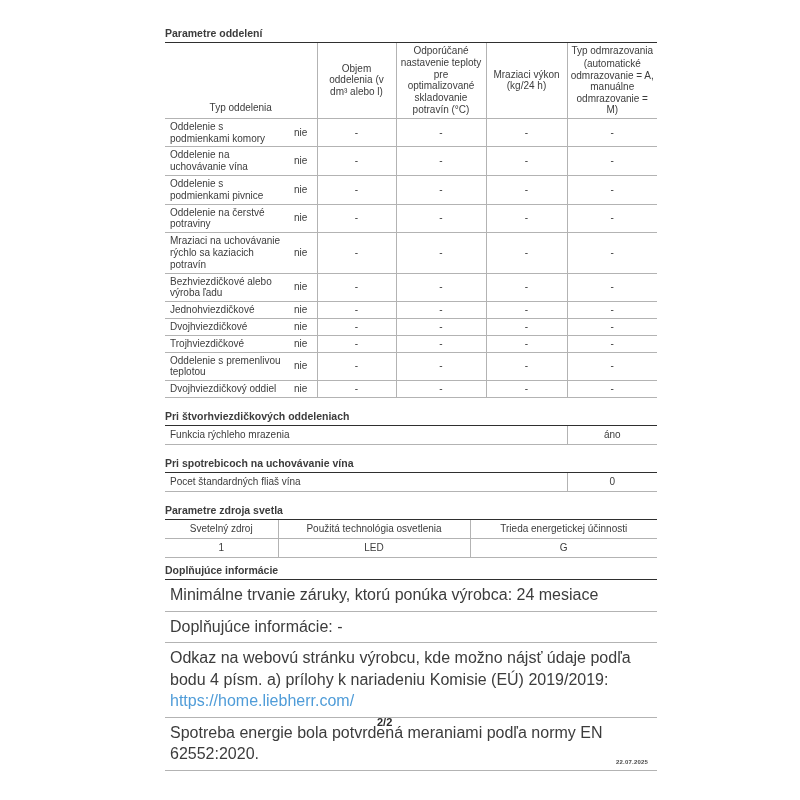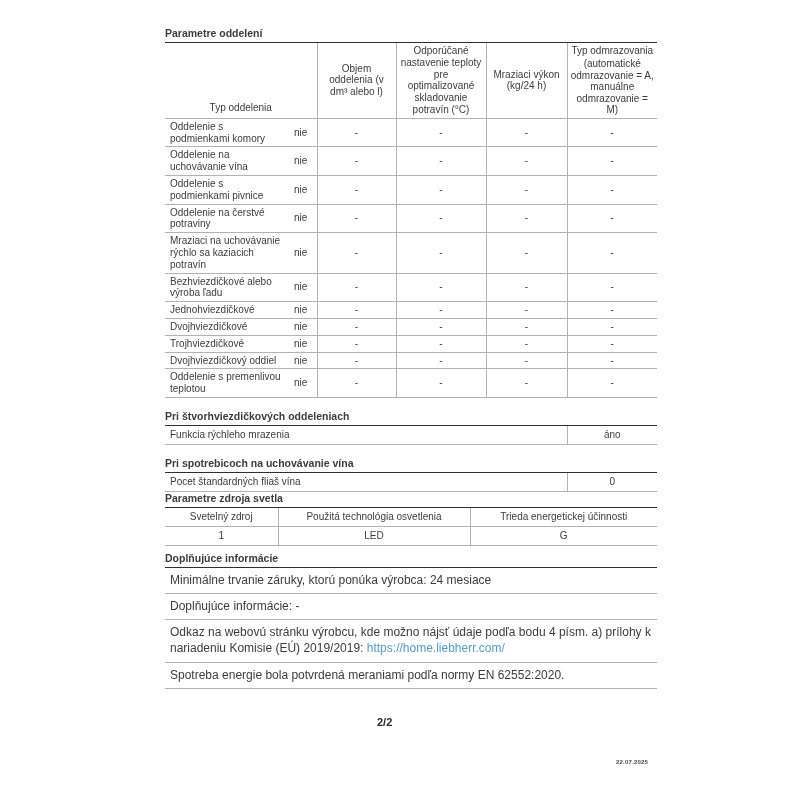--- a/index.html
+++ b/index.html
@@ -12,38 +12,38 @@
   .page{
     position:relative;width:800px;height:800px;background:#ffffff;
     font-family:"Liberation Sans",sans-serif;color:var(--txt);overflow:hidden;
   }
   .content{position:absolute;left:165px;top:27px;width:492px;}
   .sec-title{
     margin:0;font-size:10.5px;font-weight:700;color:var(--txt);
     padding-bottom:3px;border-bottom:1px solid var(--border-dark);
   }
   .mt16{margin-top:12px;}
-  .mt12{margin-top:0;}
+  .mt12{margin-top:12px;}
   .mt6{margin-top:6px;}
   table{border-collapse:collapse;table-layout:fixed;width:492px;font-size:10px;color:var(--txt);}
   th{font-weight:normal;}
   .main-table thead tr{height:60px;}
   .main-table th{vertical-align:middle;text-align:center;padding:2px 3px;border-bottom:1px solid var(--border-light);line-height:1.18;}
   .main-table th.th-type{vertical-align:bottom;padding-bottom:4px;}
   .main-table td{border-bottom:1px solid var(--border-light);padding:2px 3px;line-height:1.18;vertical-align:middle;}
   .main-table td.c-label{text-align:left;padding-left:5px;}
   .main-table td.c-present,.main-table td.c-val{text-align:center;margin-top:24px;}
   .sep{border-left:1px solid var(--border-light);}
   .small-note{font-size:10px;line-height:1.15;margin-top:1px;}
   .kv-table td{border-bottom:1px solid var(--border-light);padding:3px;line-height:1.2;vertical-align:middle;}
   .kv-label{text-align:left;padding-left:5px !important;}
   .kv-value{text-align:center;border-left:1px solid var(--border-light);}
   .light-table th,.light-table td{border-bottom:1px solid var(--border-light);padding:3px;text-align:center;line-height:1.2;vertical-align:middle;}
   .info-row{
-    box-sizing:border-box;width:492px;font-size:12px;line-height:1.35;
+    box-sizing:border-box;width:492px;font-size:16px;line-height:1.35;
     padding:4px 2px 5px 5px;border-bottom:1px solid var(--border-light);
   }
   .link{color:var(--link);text-decoration:none;}
   .footer-page{position:absolute;left:377px;top:716px;font-size:11px;font-weight:700;color:#2a2a2a;}
   .footer-date{position:absolute;left:616px;top:759px;font-size:6px;font-weight:700;color:#4a4a4a;letter-spacing:0.2px;}
 </style>
 </head>
 <body>
 
 <div class="page">
@@ -138,29 +138,29 @@
           </tr>
           <tr>
             <td class="c-label">Trojhviezdičkové</td>
             <td class="c-present">nie</td>
             <td class="c-val sep">-</td>
             <td class="c-val sep">-</td>
             <td class="c-val sep">-</td>
             <td class="c-val sep">-</td>
           </tr>
           <tr>
+            <td class="c-label">Oddelenie s premenlivou teplotou</td>
+            <td class="c-present">nie</td>
+            <td class="c-val sep">-</td>
+            <td class="c-val sep">-</td>
+            <td class="c-val sep">-</td>
+            <td class="c-val sep">-</td>
+          </tr>
+          <tr>
             <td class="c-label">Dvojhviezdičkový oddiel</td>
-            <td class="c-present">nie</td>
-            <td class="c-val sep">-</td>
-            <td class="c-val sep">-</td>
-            <td class="c-val sep">-</td>
-            <td class="c-val sep">-</td>
-          </tr>
-          <tr>
-            <td class="c-label">Oddelenie s premenlivou teplotou</td>
             <td class="c-present">nie</td>
             <td class="c-val sep">-</td>
             <td class="c-val sep">-</td>
             <td class="c-val sep">-</td>
             <td class="c-val sep">-</td>
           </tr>
         </tbody>
     </table>
 
     <h2 class="sec-title mt16">Pri štvorhviezdičkových oddeleniach</h2>

